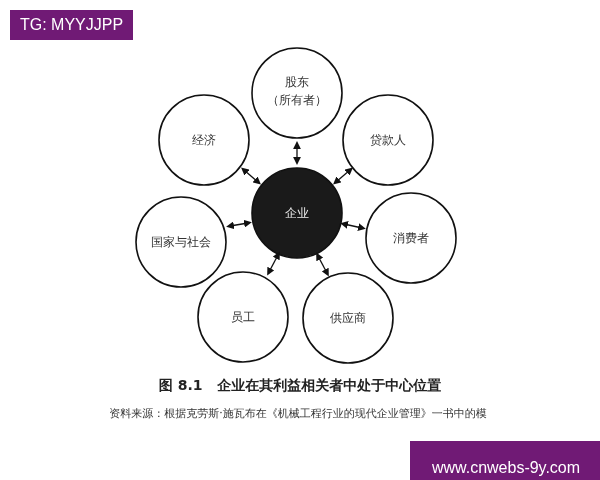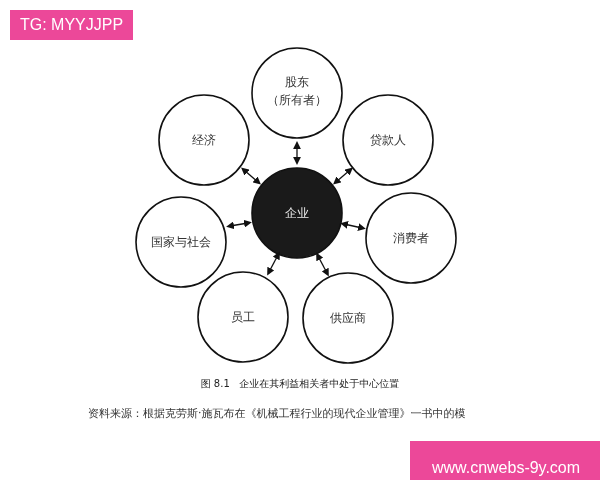--- a/index.html
+++ b/index.html
@@ -1,22 +1,22 @@
 <!DOCTYPE html>
 <html><head>
 <meta charset="utf-8">
 <style>
   html,body{margin:0;padding:0;background:#fff;}
   body{width:600px;height:480px;position:relative;overflow:hidden;font-family:"DejaVu Sans",sans-serif;}
-  .wm{position:absolute;background:#ec4899;color:#fff;font-family:"Liberation Sans",sans-serif;font-size:16px;line-height:30px;padding:0 10px;}
+  .wm{position:absolute;background:#701a75;color:#fff;font-family:"Liberation Sans",sans-serif;font-size:16px;line-height:30px;padding:0 10px;}
   #wm1{left:10px;top:10px;height:30px;}
   #wm2{left:410px;top:441px;height:30px;width:168px;text-align:center;padding:12px;}
   svg{position:absolute;left:0;top:0;}
-  .caption{position:absolute;left:0;width:600px;text-align:center;font-size:10px;font-weight:normal;color:#222;top:377px;}
-  .source{position:absolute;left:88px;top:405px;width:420px;font-family:"DejaVu Serif",serif;font-size:11px;color:#333;line-height:17px;}
+  .caption{position:absolute;left:0;width:600px;text-align:center;font-size:14px;font-weight:bold;color:#222;top:377px;}
+  .source{position:absolute;left:88px;top:405px;width:420px;font-family:"DejaVu Serif",serif;font-size:11px;color:#333;line-height:17px;text-align:center;}
   .source .indent{padding-left:62px;}
 </style>
 </head>
 <body>
 
 <div class="wm" id="wm1">TG: MYYJJPP</div>
 
 <svg width="600" height="480">
   <defs>
     <marker id="ah" markerWidth="6" markerHeight="6" refX="3" refY="3" orient="auto-start-reverse">

